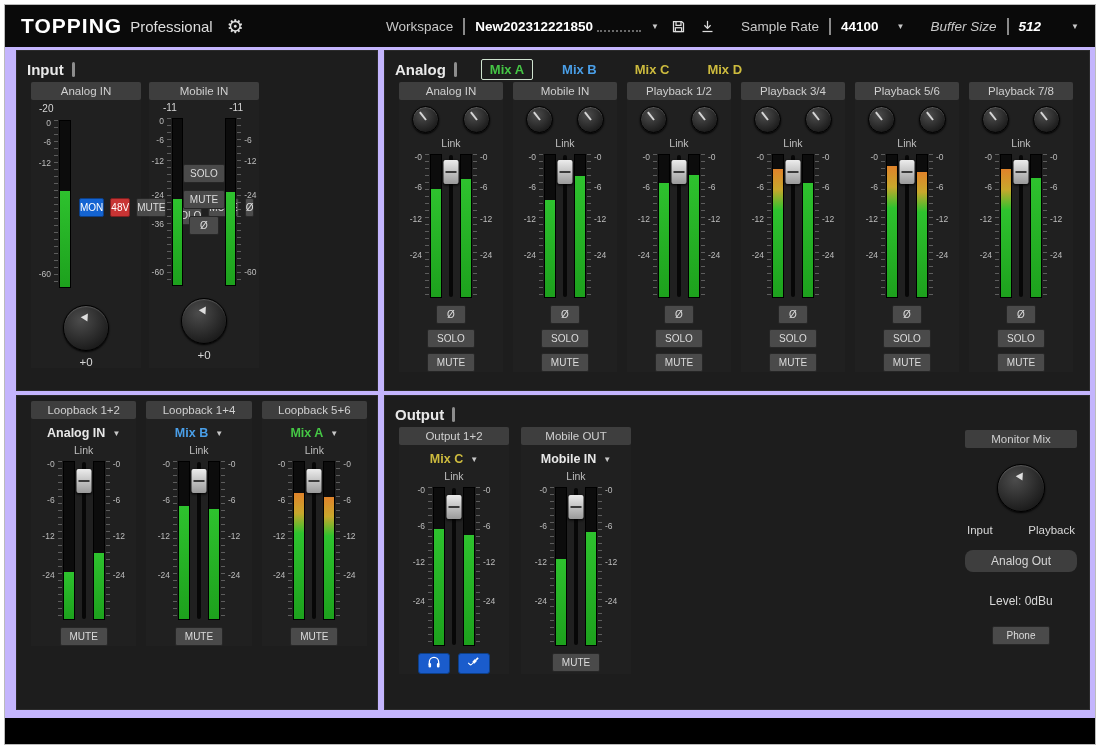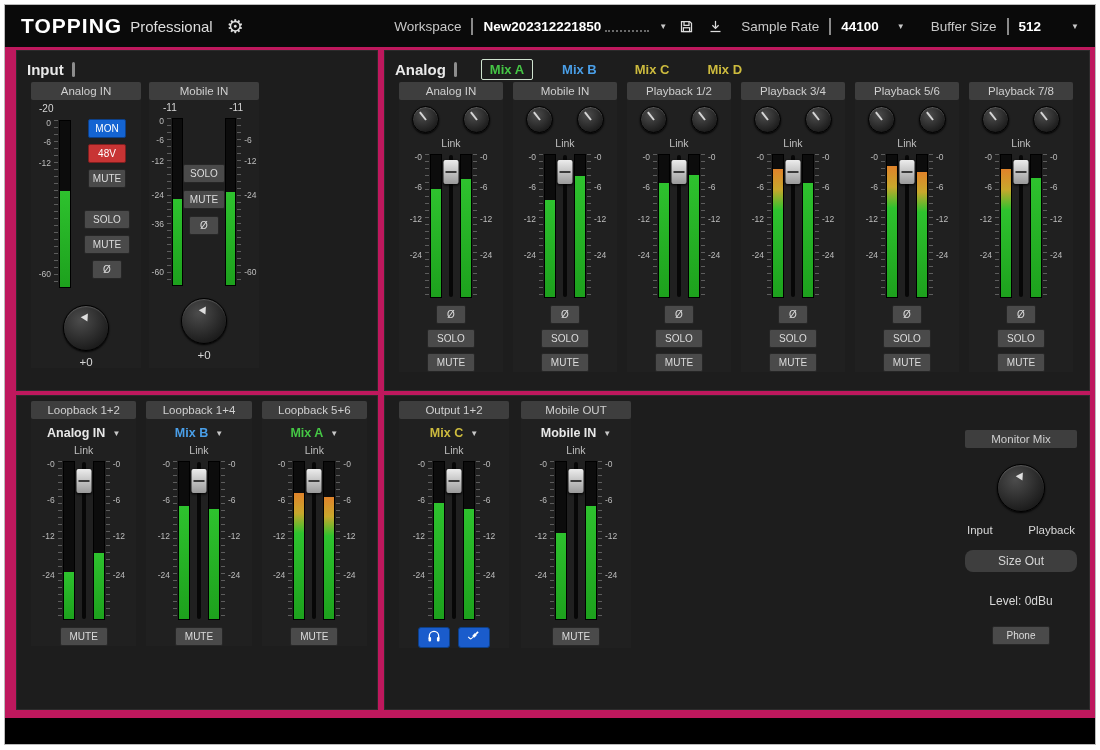--- a/index.html
+++ b/index.html
@@ -18,24 +18,24 @@
   .brand-sub{color:#ddd;font-size:15px;font-weight:300;margin-left:8px;}
   .gear{font-family:"DejaVu Sans",sans-serif;color:#e0e0e0;font-size:19px;margin-left:14px;cursor:pointer;}
   .hdr-right{margin-left:auto;display:flex;align-items:center;}
   .hdr-label{color:#c8c8c8;font-size:13.5px;}
   .hdr-sep{width:2px;height:17px;background:#8a8a8a;margin:0 10px;}
   .hdr-value{color:#fff;font-size:13.5px;font-weight:700;}
   .dotline{width:44px;border-bottom:2px dotted #6a6a6a;height:9px;margin:0 4px;}
   .caret{color:#c8c8c8;font-size:8px;margin-left:6px;cursor:pointer;}
   .icon-btn{background:none;border:none;padding:2px;margin-left:10px;cursor:pointer;line-height:0;}
   .grp{display:flex;align-items:center;}
-  .grp.sample{margin-left:16px;align-items:center;}
-  .grp.buffer{margin-left:26px;}
+  .grp.sample{margin-left:24px;align-items:center;}
+  .grp.buffer{margin-left:26px;font-style:italic;}
   
-  .main{position:relative;height:671px;background:#be185d;}
+  .main{position:relative;height:671px;background:#c4b5fd;}
   .panel{position:absolute;background:#1d1d1d;border:1px solid #2b2b2b;box-sizing:border-box;padding:5px 10px;}
   #panel-input{left:11px;top:3px;width:362px;height:341px;}
   #panel-mixer{left:379px;top:3px;width:706px;height:341px;}
   #panel-loopback{left:11px;top:348px;width:362px;height:315px;}
   #panel-output{left:379px;top:348px;width:706px;height:315px;}
   .panel-title-row{display:flex;align-items:center;gap:8px;height:26px;}
   .panel-title{color:#e8e8e8;font-size:15px;font-weight:600;}
   .acc{width:3px;height:15px;background:#8d8d8d;border-radius:2px;}
   .mtabs{display:flex;align-items:center;gap:20px;margin-left:16px;}
   .mtab{font-size:13px;font-weight:700;padding:2px 8px;cursor:pointer;border:1px solid transparent;}
@@ -79,21 +79,21 @@
   .sbtn.blue{background:#1464d2;color:#fff;border-color:#0d3f86;}
   .sbtn.red{background:#c83434;color:#fff;border-color:#7e1f1f;}
   .icon-btn-row{display:flex;justify-content:center;gap:8px;margin-top:2px;}
   .iconbtn{width:32px;height:21px;background:#1a5ccc;border:1px solid #0d3f86;border-radius:3px;cursor:pointer;display:flex;align-items:center;justify-content:center;padding:0;}
   
   .in-body{display:flex;gap:8px;margin-top:3px;padding-left:4px;}
   .in-meter-side{display:flex;flex-direction:column;}
   .peak{color:#d5d5d5;font-size:10px;}
   .in-meter-side .peak{margin-left:4px;margin-bottom:1px;}
   .peaks-row{display:flex;justify-content:space-between;padding:2px 16px 0 14px;}
-  .in-btns{display:flex;flex-direction:column;align-items:center;gap:6px;margin-top:16px;width:56px;}
+  .in-btns{display:flex;align-items:center;gap:6px;margin-top:16px;width:56px;}
   .mid-btns{width:42px;display:flex;flex-direction:column;align-items:center;gap:7px;padding-top:48px;box-sizing:border-box;}
   .mid-btns .sbtn{width:42px;}
   .mid-btns .sbtn.phase{width:30px;}
   
   #monitor{position:absolute;right:12px;top:34px;width:112px;}
   .mon-knob-wrap{display:flex;justify-content:center;margin-top:16px;}
   .mon-labels{display:flex;justify-content:space-between;color:#d8d8d8;font-size:11.5px;margin-top:12px;padding:0 2px;}
   .phone-header{background:#3e3e3e;color:#d5d5d5;font-size:12px;text-align:center;padding:4px 0;border-radius:8px;margin-top:14px;}
   .level-row{color:#d8d8d8;font-size:12px;text-align:center;margin-top:22px;}
   .gain-btn-row{display:flex;justify-content:center;margin-top:18px;}
@@ -619,20 +619,24 @@
               </div>
             </div>
             <div class="strip-buttons">
               <button class="sbtn">MUTE</button>
             </div>
           </div>
         </div>
     </section>
 
     <section class="panel" id="panel-output">
+      <div class="panel-title-row">
+        <span class="panel-title">Output</span>
+        <span class="acc"></span>
+      </div>
       <div class="strips" id="output-strips">
           <div class="strip bus-strip">
             <div class="strip-header">Output 1+2</div>
             <div class="source-row">
               <span class="source-name" style="color: rgb(205, 187, 62);">Mix C</span>
               <span class="caret">▼</span>
             </div>
             <div class="link-label">Link</div>
             <div class="meter-area" style="height: 163px;">
               <div class="scol left">
@@ -722,21 +726,21 @@
         <div class="strip-header">Monitor Mix</div>
         <div class="mon-knob-wrap" id="monitor-knob-slot">
             <div class="knob" style="height: 46px; width: 46px;">
               <div class="ktri"></div>
             </div>
           </div>
         <div class="mon-labels">
           <span>Input</span>
           <span>Playback</span>
         </div>
-        <div class="phone-header">Size Out</div>
+        <div class="phone-header">Analog Out</div>
         <div class="level-row">
           <span>Level:</span>
           <span>0dBu</span>
         </div>
         <div class="gain-btn-row">
           <button class="sbtn gain-btn">Phone</button>
         </div>
       </div>
     </section>
 

